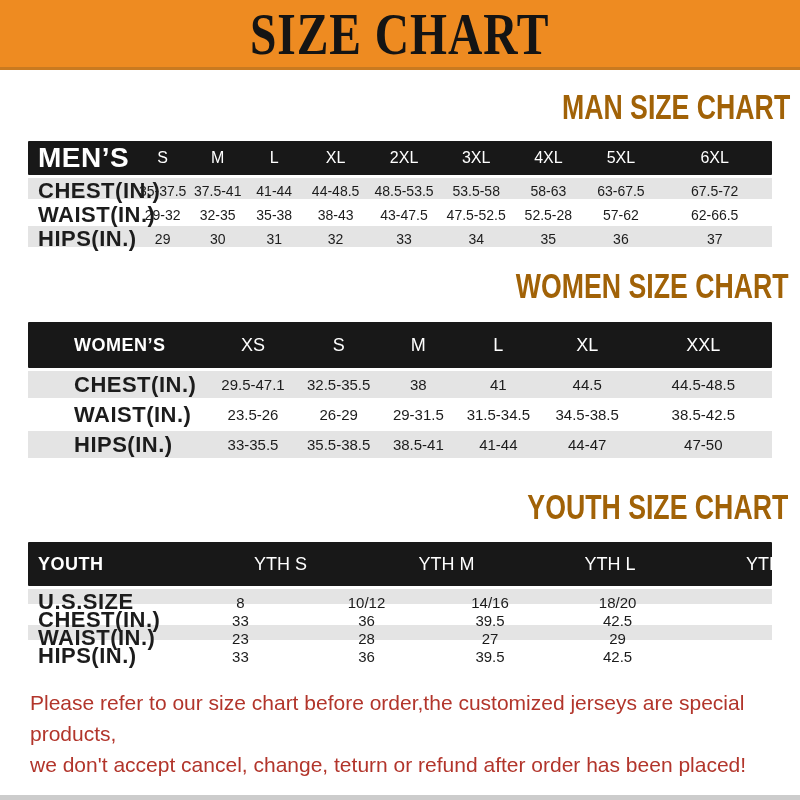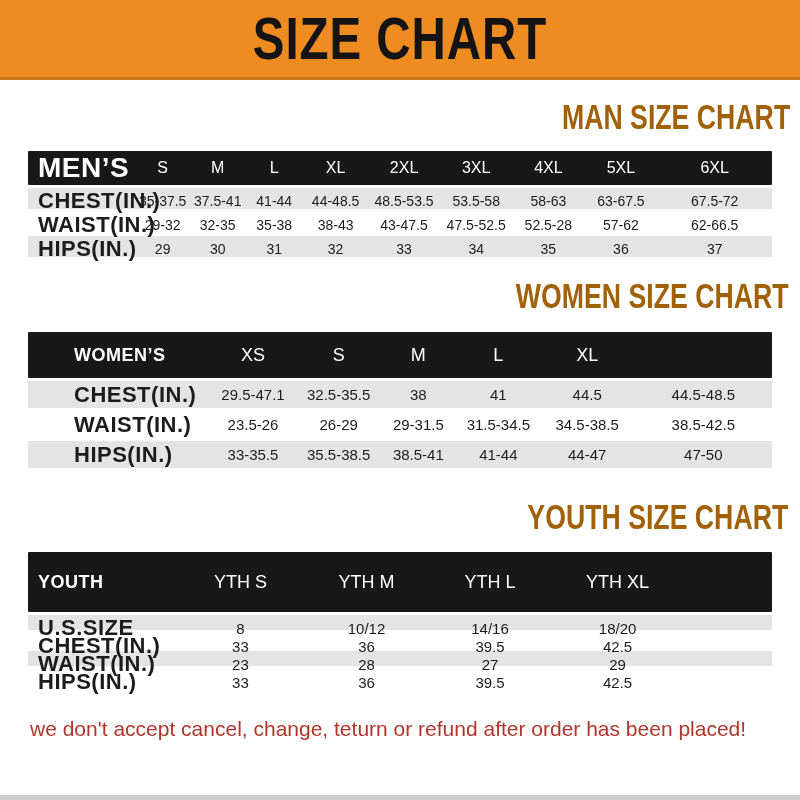--- a/index.html
+++ b/index.html
@@ -11,23 +11,23 @@
     --red:#b2352b;
   }
   *{box-sizing:border-box;margin:0;padding:0;}
   html,body{background:#ffffff;}
   body{
     width:800px;height:800px;position:relative;overflow:hidden;
     font-family:"Liberation Sans", sans-serif;color:var(--ink);
   }
   
   .banner{
-    width:800px;height:80px;background:var(--orange);
+    width:800px;height:70px;background:var(--orange);
     border-bottom:3px solid var(--orange-edge);
-    display:flex;align-items:center;justify-content:center;
+    display:flex;align-items:center;justify-content:center;font-family:Liberation Serif, serif;
   }
   .banner-title{
     display:inline-block;font-size:50px;font-weight:800;color:#141414;
     letter-spacing:1px;transform:scale(0.95,1.18);
   }
   
   .section-heading{
     text-align:right;font-weight:800;color:#a16207;
   }
   .section-heading > span{
@@ -55,21 +55,21 @@
   .table-men .row.header .cell{font-size:16px;}
   .table-men .row.header .cell.corner{font-size:28px;}
   .table-men .row.data{height:21px;font-size:14px;}
   
   .table-women .row{grid-template-columns:20.4% 12.6% 11.6% 10.9% 11.7% 13.4% 1fr;padding-left:36px;}
   .table-women .row.header{height:46px;}
   .table-women .row.header .cell{font-size:18px;}
   .table-women .row.data{height:27px;font-size:15px;}
   
   .table-youth .row{grid-template-columns:19.8% 17.5% 16.4% 16.8% 17.5% 1fr;}
-  .table-youth .row.header{height:60px;}
+  .table-youth .row.header{height:44px;gap:40px;}
   .table-youth .row.header .cell{font-size:18px;}
   .table-youth .row.data{height:15px;font-size:15px;}
   
   .disclaimer{
     margin-top:29px;padding-left:30px;padding-right:10px;
     color:var(--red);font-size:21px;line-height:31px;font-weight:500;
   }
   
   .bottom-strip{
     position:absolute;left:0;bottom:0;width:800px;height:5px;background:#cccccc;
@@ -141,20 +141,21 @@
   <section class="sec-women">
     <h2 class="section-heading"><span>WOMEN SIZE CHART</span></h2>
     <div class="size-table table-women">
         <div class="row header">
           <span class="cell corner">WOMEN’S</span>
           <span class="cell">XS</span>
           <span class="cell">S</span>
           <span class="cell">M</span>
           <span class="cell">L</span>
           <span class="cell">XL</span>
+          <span class="cell">XXL</span>
         </div>
         <div class="row data stripe">
           <span class="cell corner">CHEST(IN.)</span>
           <span class="cell">29.5-47.1</span>
           <span class="cell">32.5-35.5</span>
           <span class="cell">38</span>
           <span class="cell">41</span>
           <span class="cell">44.5</span>
           <span class="cell">44.5-48.5</span>
         </div>
@@ -214,17 +215,18 @@
           <span class="cell corner">HIPS(IN.)</span>
           <span class="cell">33</span>
           <span class="cell">36</span>
           <span class="cell">39.5</span>
           <span class="cell">42.5</span>
         </div>
       </div>
   </section>
 
   <footer class="disclaimer">
+    <p>Please refer to our size chart before order,the customized jerseys are special products,</p>
     <p>we don't accept cancel, change, teturn or refund after order has been placed!</p>
   </footer>
 
   <div class="bottom-strip"></div>
 </div>
 
 </body></html>

